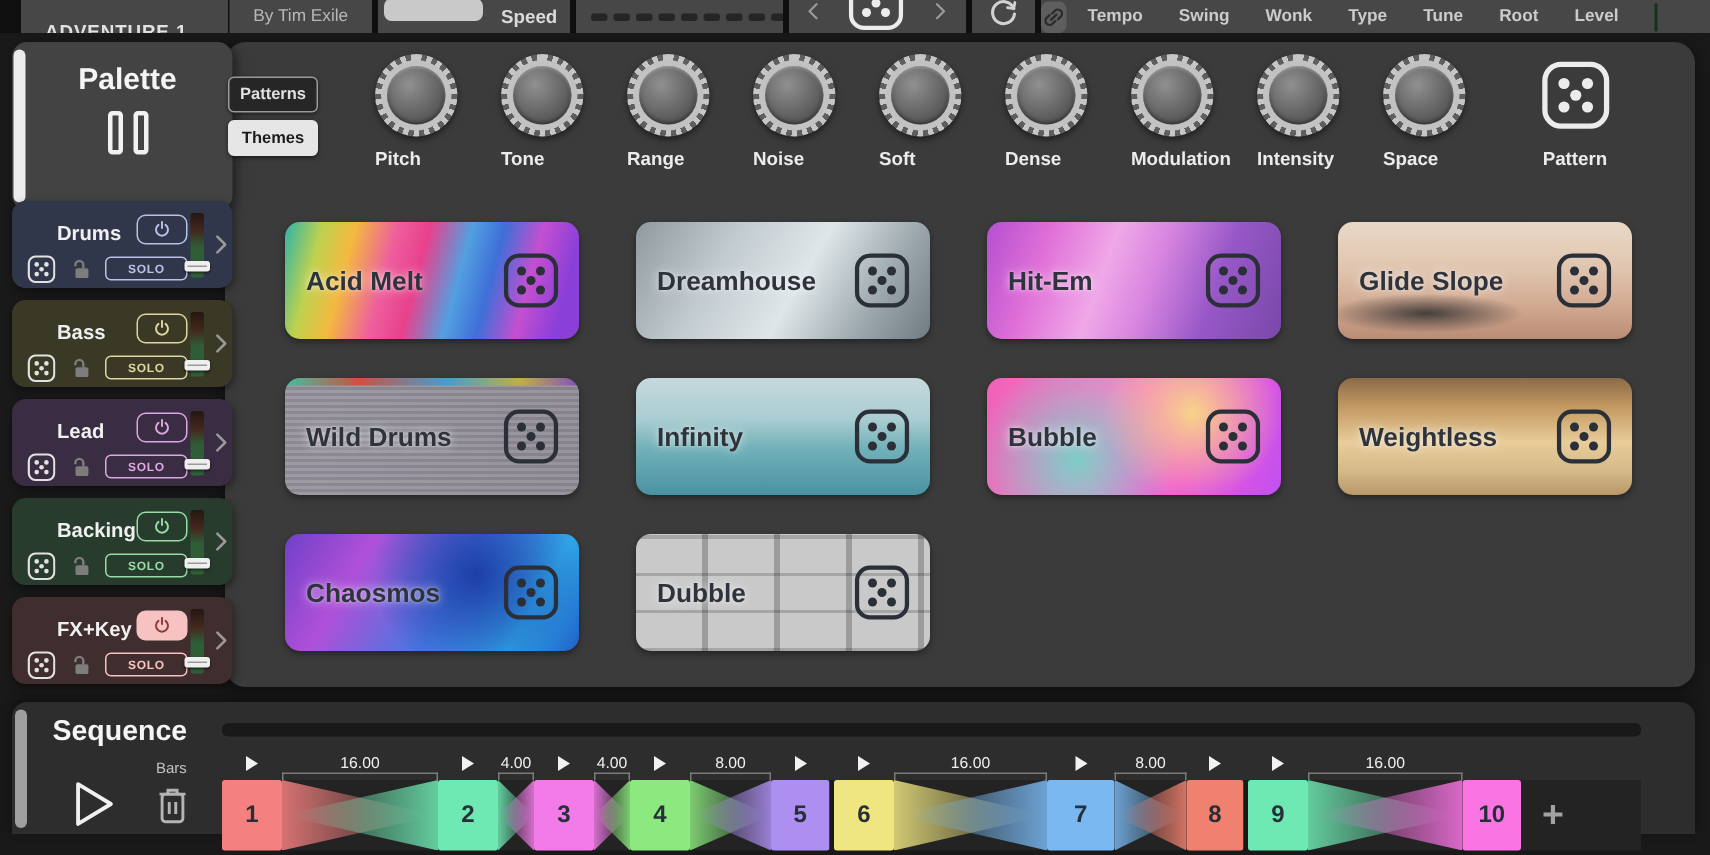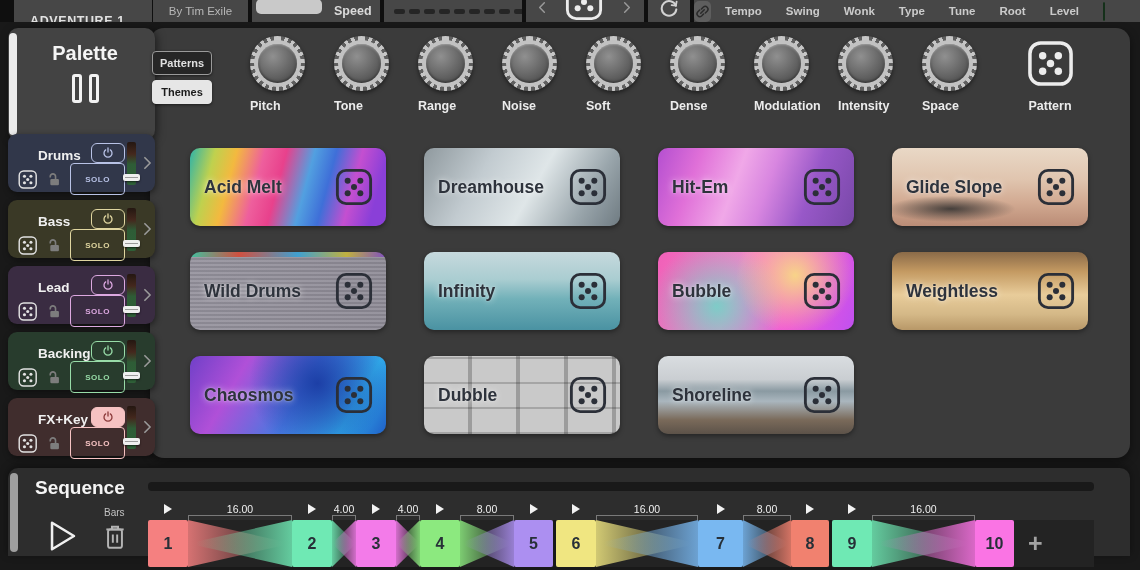--- a/index.html
+++ b/index.html
@@ -68,21 +68,21 @@
   
   #track-list { position:absolute; left:8px; top:134px; width:147px; display:flex; flex-direction:column; gap:8px; z-index:3; }
   .track { height:58px; border-radius:9px; position:relative; padding:8px 30px 6px 10px; box-shadow:1px 2px 6px rgba(0,0,0,.45); }
   .t-row1 { display:flex; justify-content:space-between; align-items:flex-end; height:21px; margin-bottom:5px;margin-left:20px; }
   .track-name { font-size:13.5px; font-weight:bold; color:#f0f0f0; white-space:nowrap; }
   .power-btn { width:34px; height:20px; border:1.5px solid var(--ac); border-radius:6px; display:flex; align-items:center; justify-content:center; color:var(--ac); }
   .track.pw-filled .power-btn { background:var(--ac); border-color:var(--ac); color:#8c3a3a; }
   .t-row2 { display:flex; align-items:center; gap:9px; height:22px; }
   .track-dice { width:21px; height:21px; color:#e2e2e2; }
   .lock-ic { width:16px; height:15px; color:#7d7d7d; }
-  .solo-btn { min-width:33px; height:32px; padding:0 15px; border:1.5px solid var(--ac); border-radius:4px; color:var(--ac); font-size:8px; font-weight:bold; letter-spacing:.5px; display:flex; align-items:center; justify-content:center; }
+  .solo-btn { min-width:33px; height:16px; padding:0 15px; border:1.5px solid var(--ac); border-radius:4px; color:var(--ac); font-size:8px; font-weight:bold; letter-spacing:.5px; display:flex; align-items:center; justify-content:center; }
   .fader { position:absolute; right:19px; top:8px; width:9px; height:43px; border-radius:2px; background:linear-gradient(180deg,#241711 0%, #44281d 28%, #2e5c36 52%, #2f6038 100%); }
   .fader-handle { position:absolute; left:-4px; bottom:4px; width:17px; height:7px; background:#efefef; border-radius:2px; box-shadow:0 1px 2px rgba(0,0,0,.6); }
   .fader-handle::after { content:""; position:absolute; left:2px; right:2px; top:3px; height:1px; background:#9a9a9a; }
   .track-chev { position:absolute; right:3px; top:50%; transform:translateY(-50%); width:9px; height:16px; color:#9a9a9a; }
 
   
   #seq-panel { position:absolute; left:8px; top:468px; width:1122px; height:88px; background:#2d2d2d; border-radius:10px 10px 0 0; box-shadow:0 -2px 8px rgba(0,0,0,.4); }
   #seq-panel::before { content:""; position:absolute; left:2px; top:5px; bottom:4px; width:8px; background:#9f9f9f; border-radius:5px; }
   .seq-title { position:absolute; left:27px; top:9px; font-size:19px; font-weight:bold; color:#f5f5f5; }
   .bars-label { position:absolute; left:96px; top:39px; font-size:10px; color:#c2c2c2; }
@@ -337,26 +337,20 @@
         </svg>
   </div>
 
   <div class="card" style="background: repeating-linear-gradient(0deg, rgba(0, 0, 0, 0.18) 0px, rgba(0, 0, 0, 0.18) 2px, rgba(0, 0, 0, 0) 2px, rgba(0, 0, 0, 0) 25px), repeating-linear-gradient(90deg, rgb(201, 201, 201) 0px, rgb(201, 201, 201) 44px, rgb(156, 156, 156) 44px, rgb(156, 156, 156) 48px);">
     <div class="card-name">Dubble</div>
     <svg class="card-dice" viewBox="0 0 24 24">
           <use href="#sym-dice5"></use>
         </svg>
   </div>
 
-  <div class="card" style="background: linear-gradient(rgb(217, 221, 224) 0%, rgb(202, 206, 210) 30%, rgb(138, 154, 162) 45%, rgb(170, 182, 190) 58%, rgb(122, 106, 90) 82%, rgb(92, 82, 73) 100%);">
-    <div class="card-name">Shoreline</div>
-    <svg class="card-dice" viewBox="0 0 24 24">
-          <use href="#sym-dice5"></use>
-        </svg>
-  </div>
 </div>
 </div>
 
 <div id="palette-card">
   <div class="palette-title">Palette</div>
   <div class="pause-ic">
       <span></span>
       <span></span>
     </div>
 </div>

